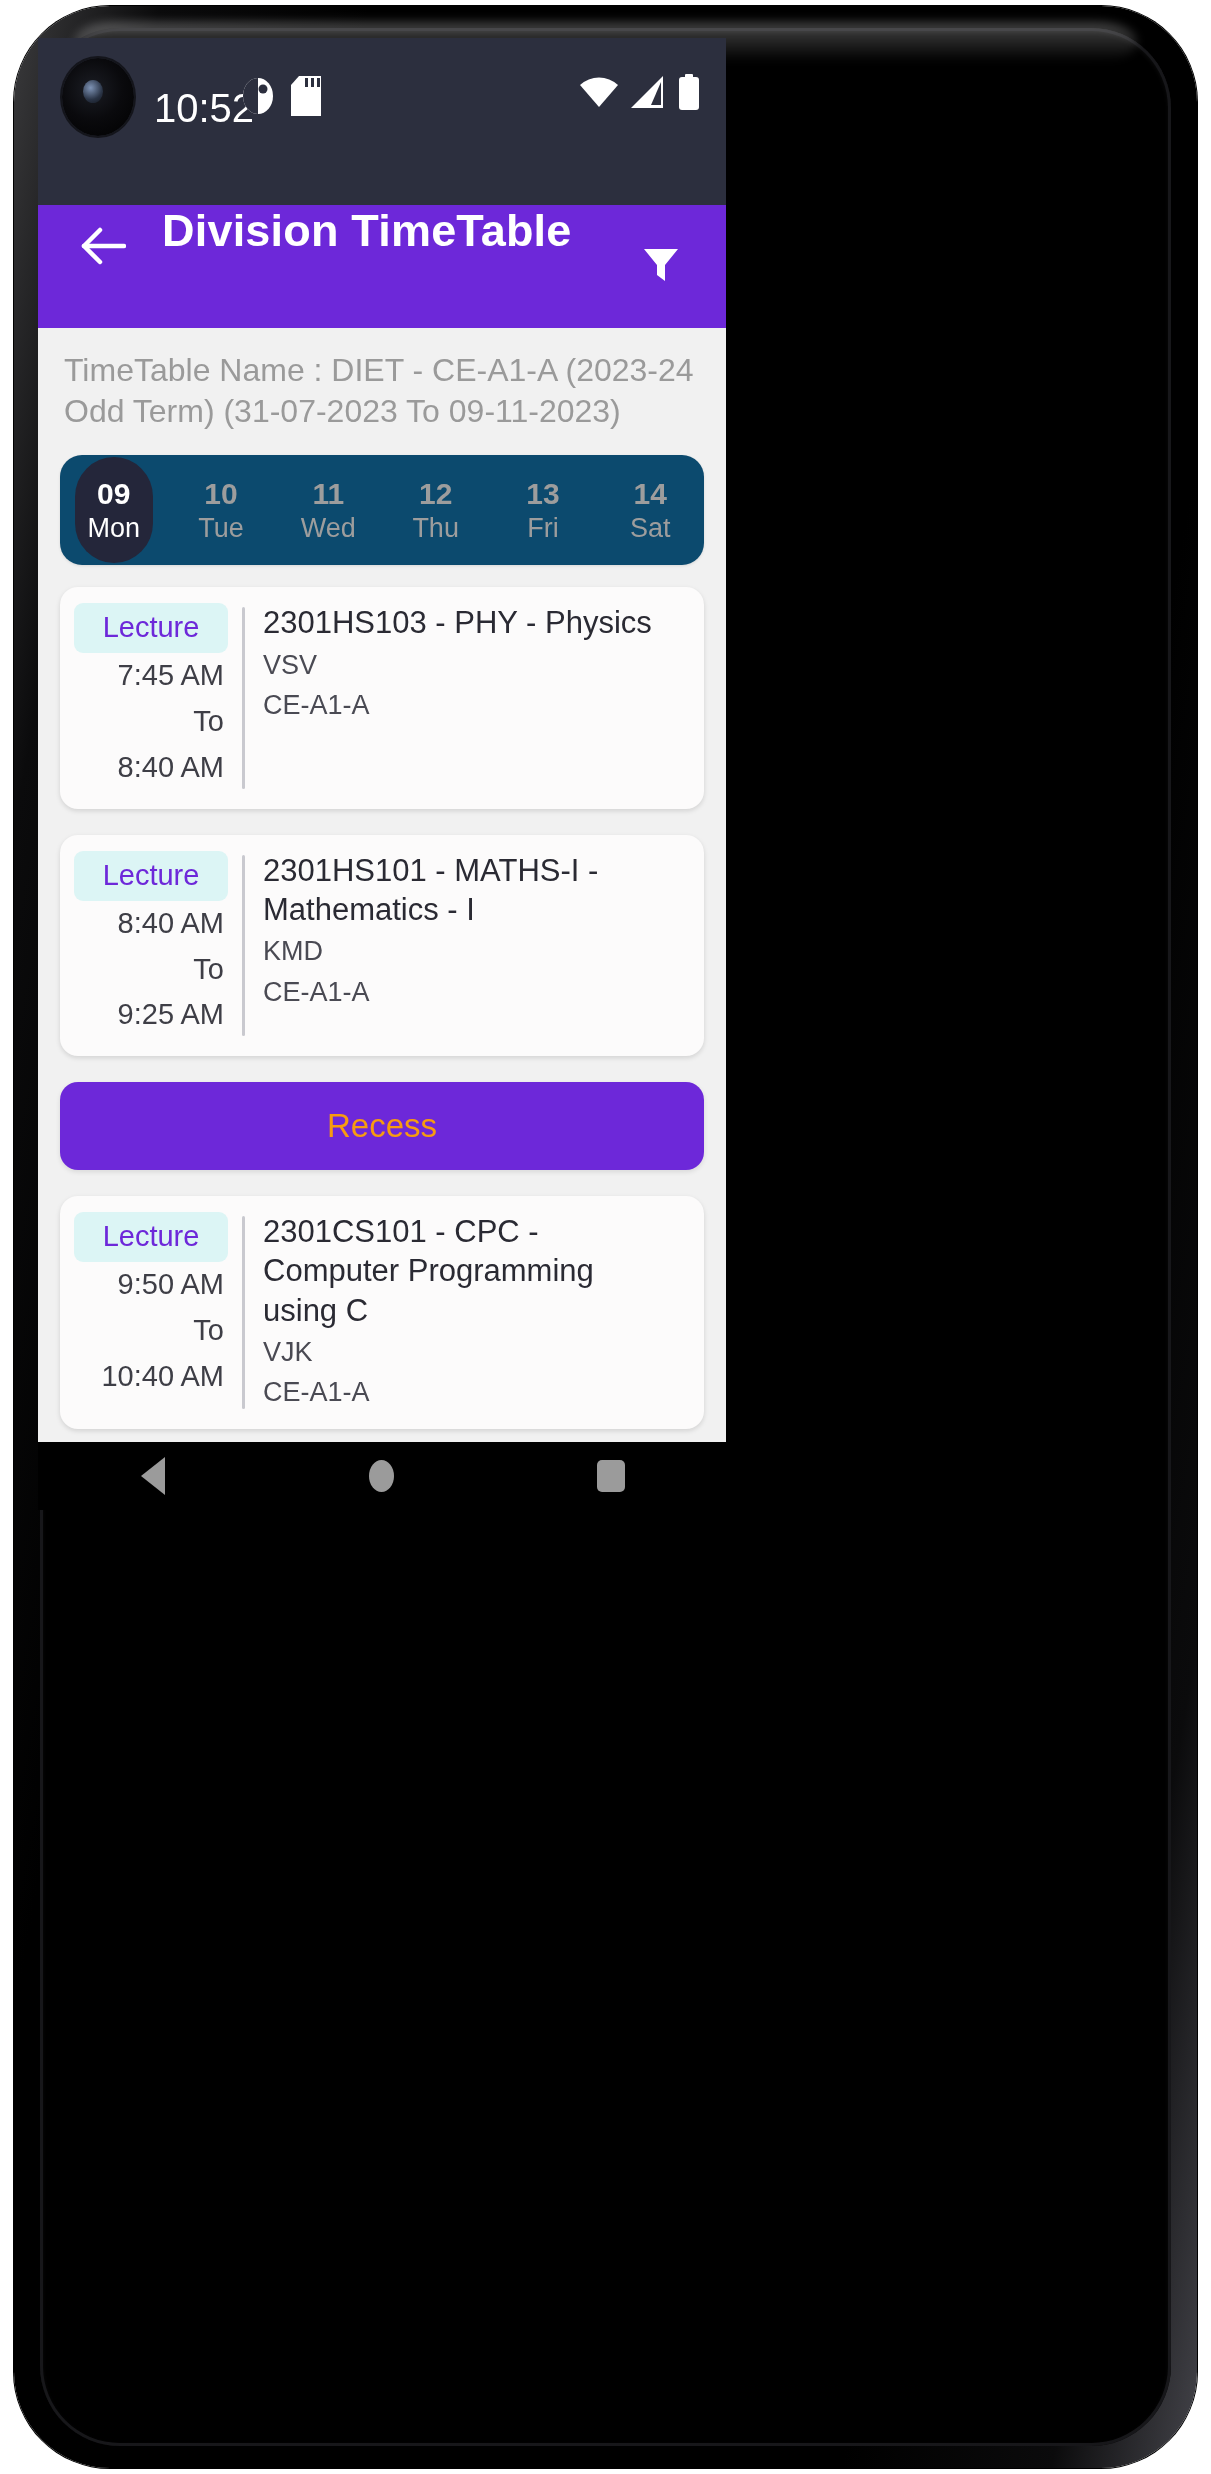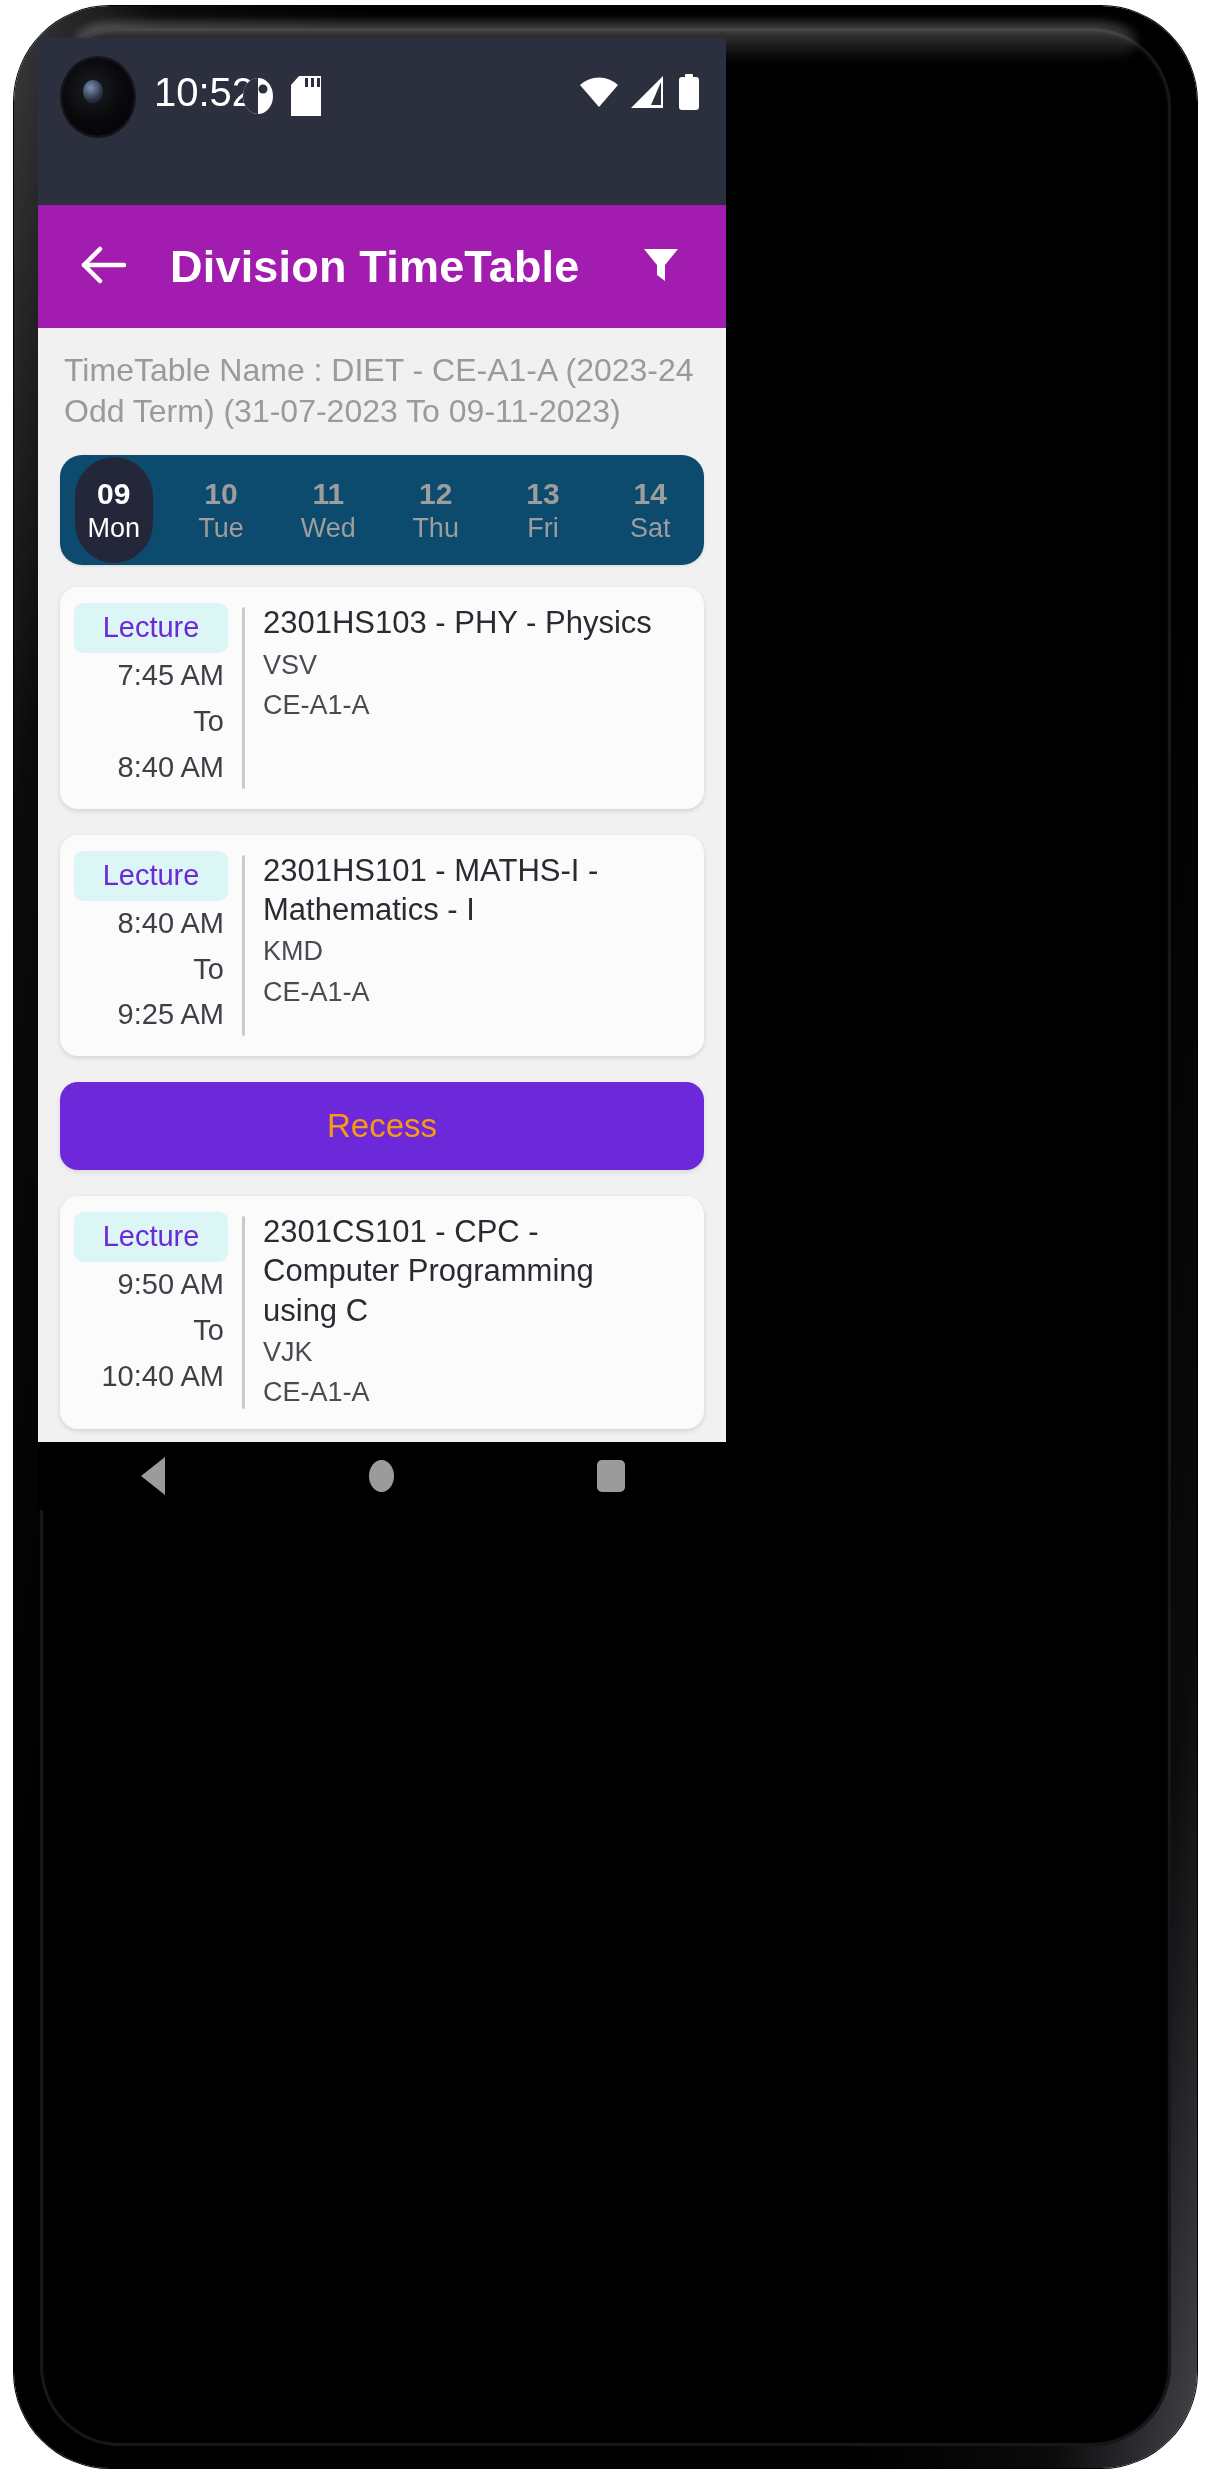--- a/index.html
+++ b/index.html
@@ -46,33 +46,33 @@
   #camera-hole{
     position:absolute;left:24px;top:20px;width:72px;height:78px;border-radius:50%;
     background:radial-gradient(circle at 42% 40%,#1b1d24 0%,#0a0a0d 48%,#000 100%);
     box-shadow:0 0 0 2px #14151b;
   }
   #camera-hole::after{
     content:"";position:absolute;left:21px;top:22px;width:20px;height:23px;border-radius:50%;
     background:radial-gradient(circle at 38% 34%,#7e93b5 0%,#2a3446 60%,#12151d 100%);
   }
   #status-time{
-    position:absolute;left:116px;top:32px;
+    position:absolute;left:116px;top:48px;
     color:#fff;font-size:40px;font-weight:400;letter-spacing:0px;
     font-family:"Liberation Sans",sans-serif;
   }
   .status-left-icon{position:absolute;top:38px;}
   #status-right{
     position:absolute;right:26px;top:36px;display:flex;align-items:center;gap:13px;
   }
 
   
   #app-bar{
     position:absolute;left:0;top:167px;width:100%;height:123px;
-    background:#a21caf;display:flex;align-items:center;gap:8px;
+    background:#6d28d9;display:flex;
   }
   #back-button{
     width:86px;height:86px;margin-left:22px;display:flex;align-items:center;justify-content:center;
     border-radius:50%;
   }
   #app-title{
     color:#ffffff;font-size:45px;font-weight:700;letter-spacing:.2px;
     margin-left:16px;white-space:nowrap;
   }
   #filter-button{

